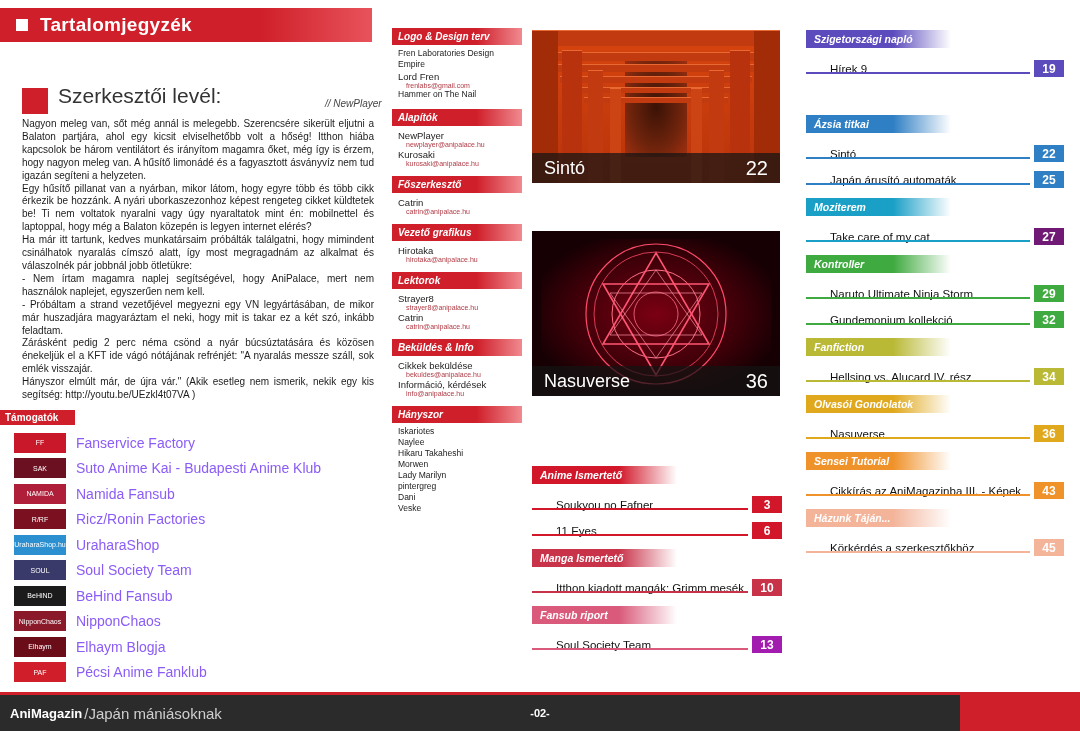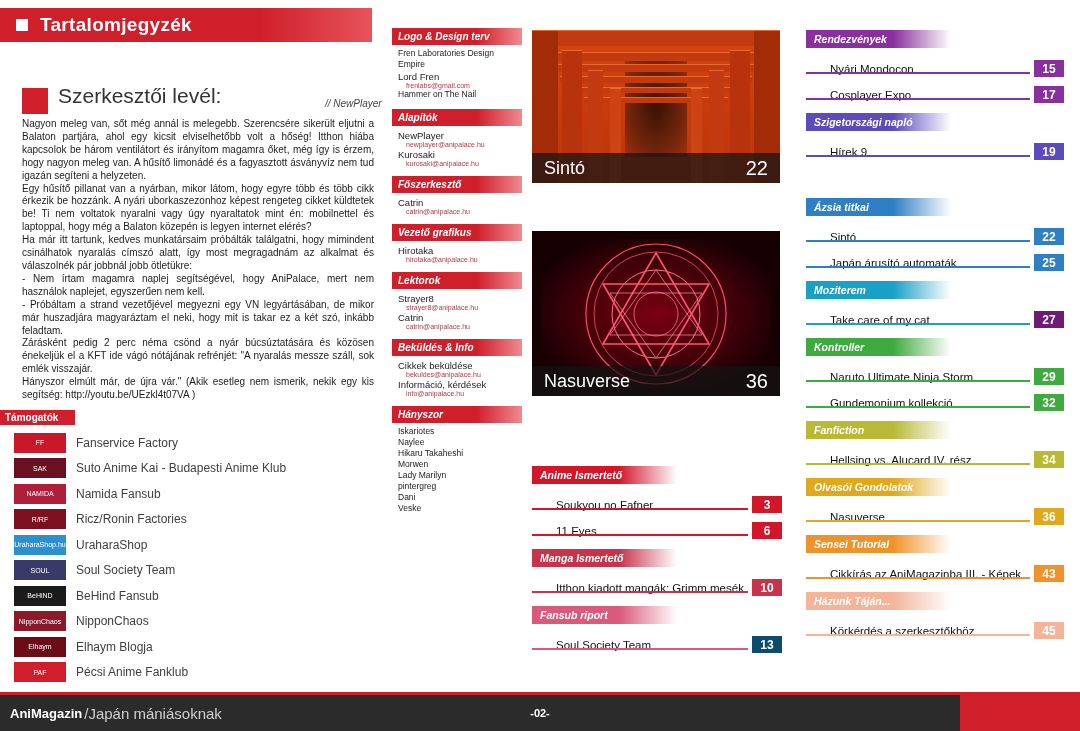--- a/index.html
+++ b/index.html
@@ -53,21 +53,21 @@
     display:flex; align-items:center; padding-left:5px;
   }
   .sup-list { position:absolute; left:14px; top:430px; width:360px; }
   .sup-row { display:flex; align-items:center; height:25.5px; }
   .sup-logo {
     width:52px; height:20px; margin-right:10px; flex:none;
     border:0; background:#ddd; position:relative; overflow:hidden;
     font-size:7px; color:#fff; display:flex; align-items:center; justify-content:center;
     text-align:center; line-height:7px;
   }
-  .sup-name { font-size:12px; color:#404040; }
+  .sup-name { font-size:14px; color:#8b5cf6; }
   
   .mid-col { position:absolute; left:392px; top:28px; width:130px; }
   .cred-head {
     background:linear-gradient(to right,#cf1f2a 65%,#f08a90 100%);
     color:#fff; font-size:10px; font-style:italic; font-weight:bold;
     padding:3px 6px; margin-bottom:3px; width:130px;
   }
   .cred-block { margin-bottom:9px; }
   .cred-name { font-size:9.5px; color:#222; padding:1px 0 0 6px; }
   .cred-mail { font-size:7px; color:#b03b45; padding-left:14px; }
@@ -313,39 +313,26 @@
           <div class="art-name">Itthon kiadott mangák: Grimm mesék</div>
           <div class="art-rule" style="background: rgb(201, 51, 74);"></div>
           <div class="art-pg" style="background: rgb(201, 51, 74);">10</div>
         </div>
       </div>
       <div class="right-group">
         <div class="sec-head" style="background: linear-gradient(to right, rgb(217, 90, 122) 60%, rgb(255, 255, 255) 100%); width: 145px;">Fansub riport</div>
         <div class="art-row">
           <div class="art-name">Soul Society Team</div>
           <div class="art-rule" style="background: rgb(217, 90, 122);"></div>
-          <div class="art-pg" style="background: #0c4a6e;">13</div>
+          <div class="art-pg" style="background: #a21caf;">13</div>
         </div>
       </div>
     </div>
 
   <div class="right-col" id="right-lists">
-      <div class="right-group">
-        <div class="sec-head" style="background: linear-gradient(to right, rgb(138, 47, 158) 60%, rgb(255, 255, 255) 100%); width: 145px;">Rendezvények</div>
-        <div class="art-row">
-          <div class="art-name">Nyári Mondocon</div>
-          <div class="art-rule" style="background: rgb(138, 47, 158);"></div>
-          <div class="art-pg" style="background: rgb(138, 47, 158);">15</div>
-        </div>
-        <div class="art-row">
-          <div class="art-name">Cosplayer Expo</div>
-          <div class="art-rule" style="background: rgb(138, 47, 158);"></div>
-          <div class="art-pg" style="background: rgb(138, 47, 158);">17</div>
-        </div>
-      </div>
       <div class="right-group">
         <div class="sec-head" style="background: linear-gradient(to right, rgb(91, 75, 189) 60%, rgb(255, 255, 255) 100%); width: 145px;">Szigetországi napló</div>
         <div class="art-row">
           <div class="art-name">Hírek 9</div>
           <div class="art-rule" style="background: rgb(91, 75, 189);"></div>
           <div class="art-pg" style="background: rgb(91, 75, 189);">19</div>
         </div>
       </div>
       <div class="right-group">
         <div class="sec-head" style="background: linear-gradient(to right, rgb(47, 127, 196) 60%, rgb(255, 255, 255) 100%); width: 145px; margin-top: 40px;">Ázsia titkai</div>

